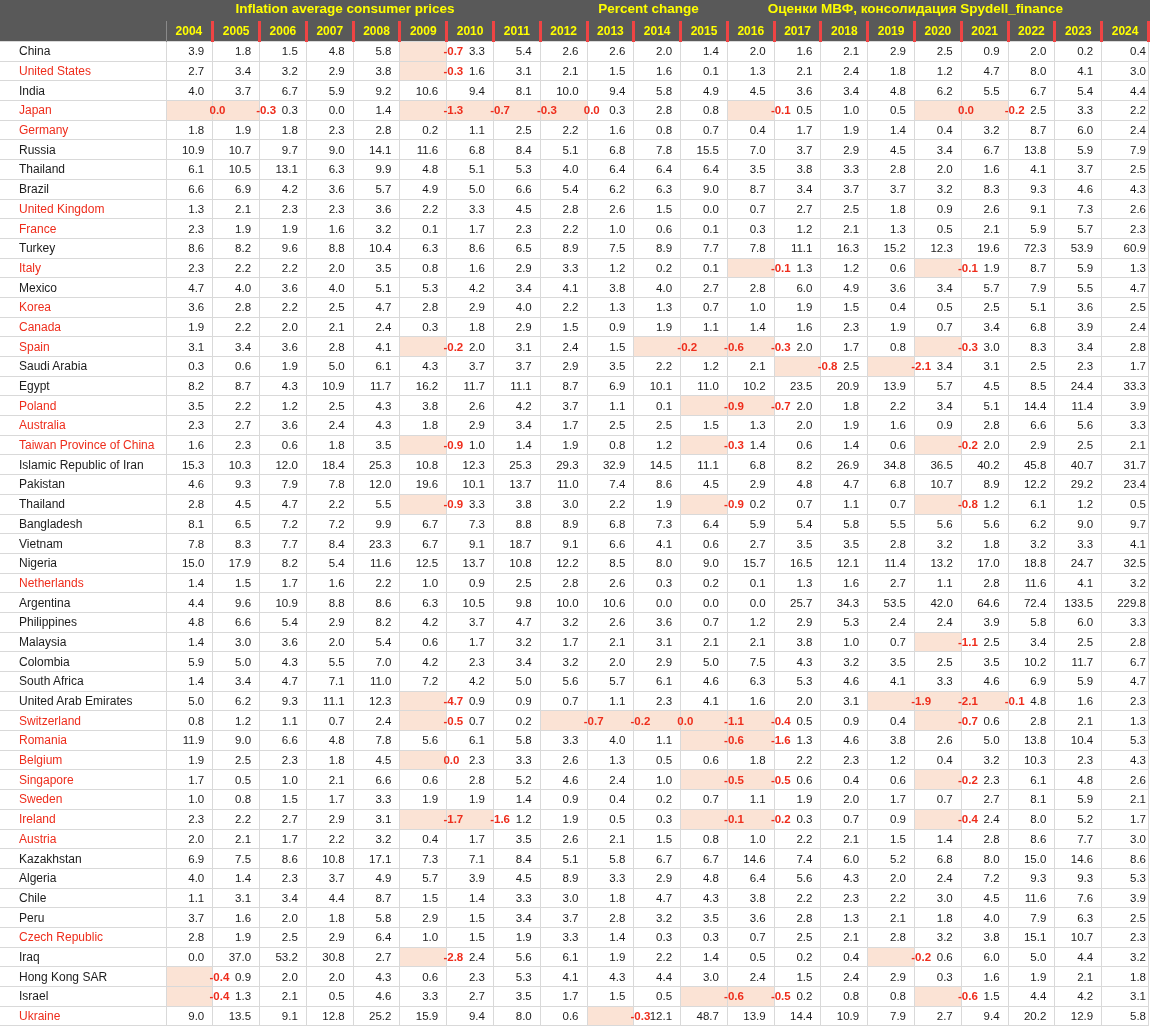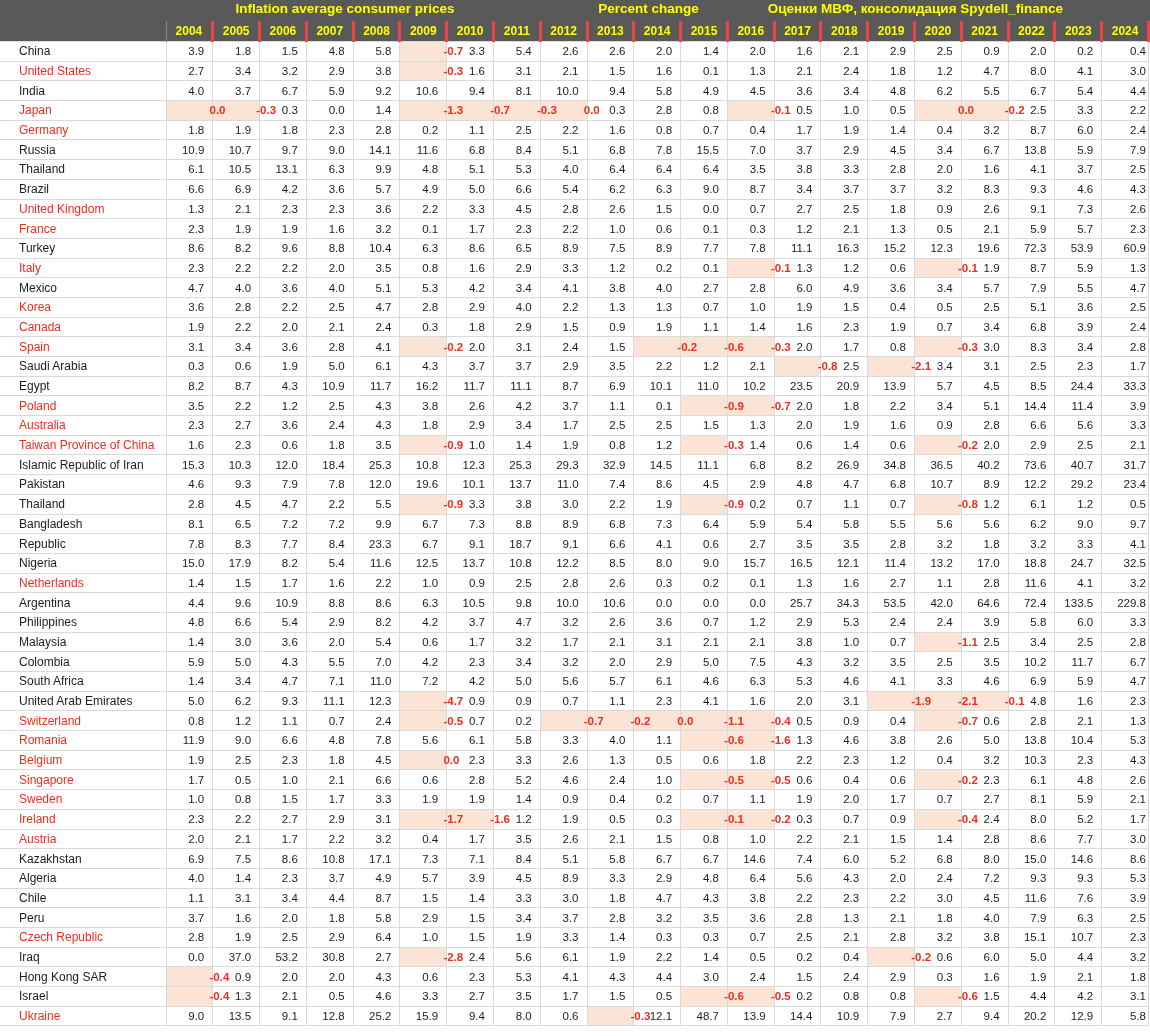--- a/index.html
+++ b/index.html
@@ -604,21 +604,21 @@
           <td>29.3</td>
           <td>32.9</td>
           <td>14.5</td>
           <td>11.1</td>
           <td>6.8</td>
           <td>8.2</td>
           <td>26.9</td>
           <td>34.8</td>
           <td>36.5</td>
           <td>40.2</td>
-          <td>73.6</td>
+          <td>45.8</td>
           <td>40.7</td>
           <td>31.7</td>
         </tr>
         <tr>
           <th class="country">Pakistan</th>
           <td>4.6</td>
           <td>9.3</td>
           <td>7.9</td>
           <td>7.8</td>
           <td>12.0</td>
@@ -681,21 +681,21 @@
           <td>5.4</td>
           <td>5.8</td>
           <td>5.5</td>
           <td>5.6</td>
           <td>5.6</td>
           <td>6.2</td>
           <td>9.0</td>
           <td>9.7</td>
         </tr>
         <tr>
-          <th class="country">Republic</th>
+          <th class="country">Vietnam</th>
           <td>7.8</td>
           <td>8.3</td>
           <td>7.7</td>
           <td>8.4</td>
           <td>23.3</td>
           <td>6.7</td>
           <td>9.1</td>
           <td>18.7</td>
           <td>9.1</td>
           <td>6.6</td>

